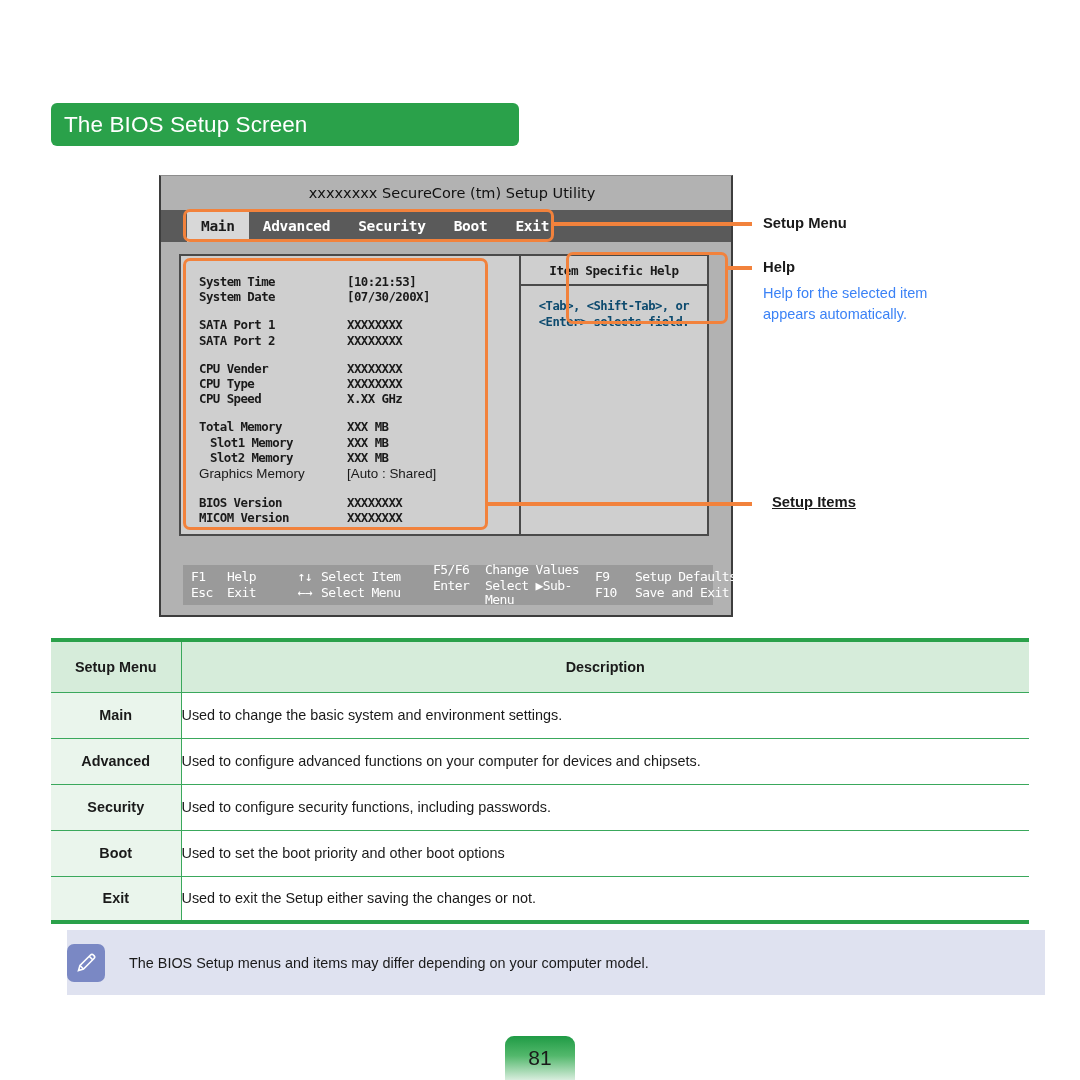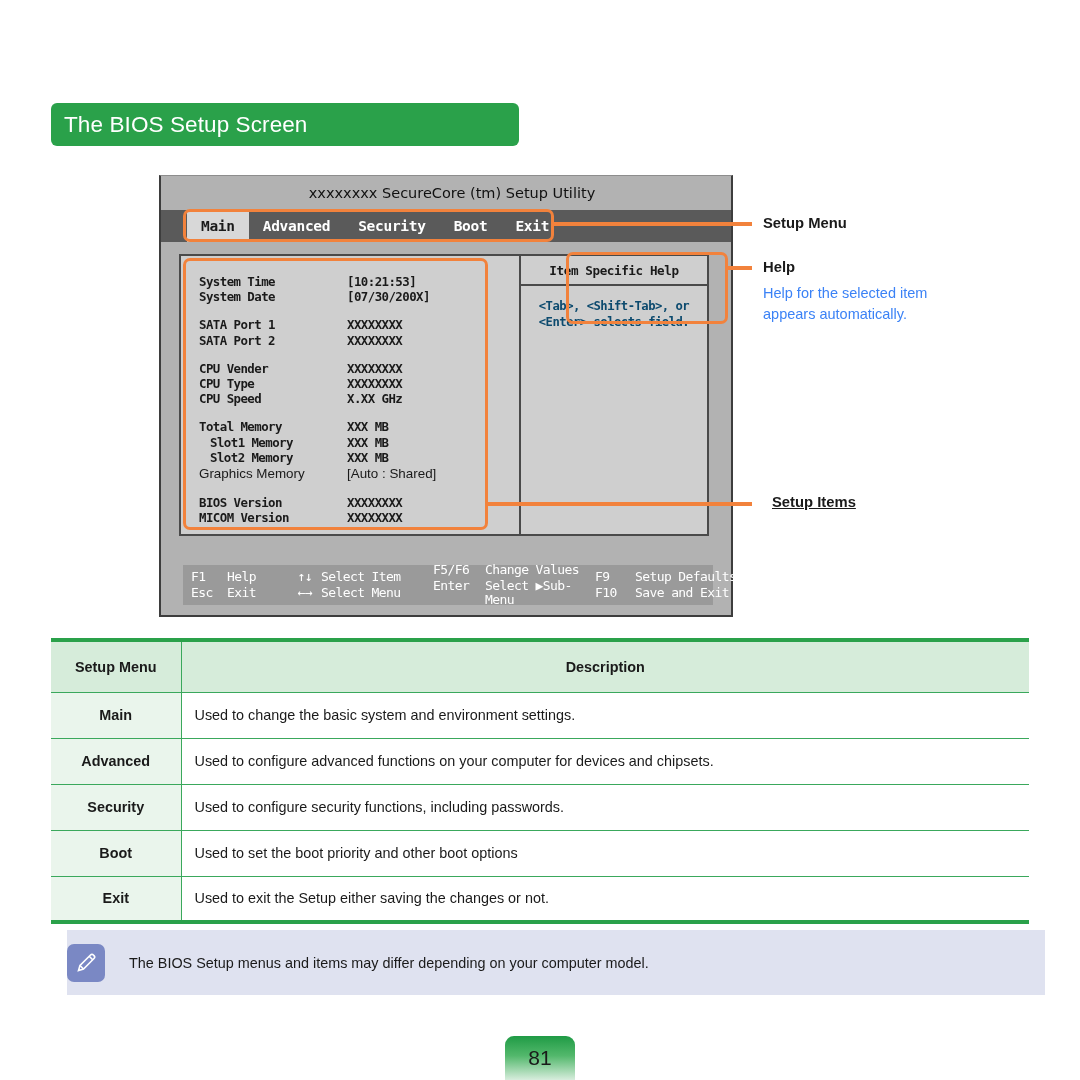--- a/index.html
+++ b/index.html
@@ -236,21 +236,21 @@
     background: #eaf5ec;
     width: 130px;
     text-align: center;
     font-weight: bold;
     height: 46px;
     border-right: 1.5px solid #3aa85c;
   }
   .desc-table thead th.th-menu { border-right: 1.5px solid #3aa85c; }
   .desc-table tbody td.cell-desc {
     background: #ffffff;
-    padding-left: 13px;
+    padding-left: 0;
     text-align: left;
   }
 
   
   .note-box {
     position: absolute;
     left: 67px;
     top: 930px;
     width: 978px;
     height: 65px;

